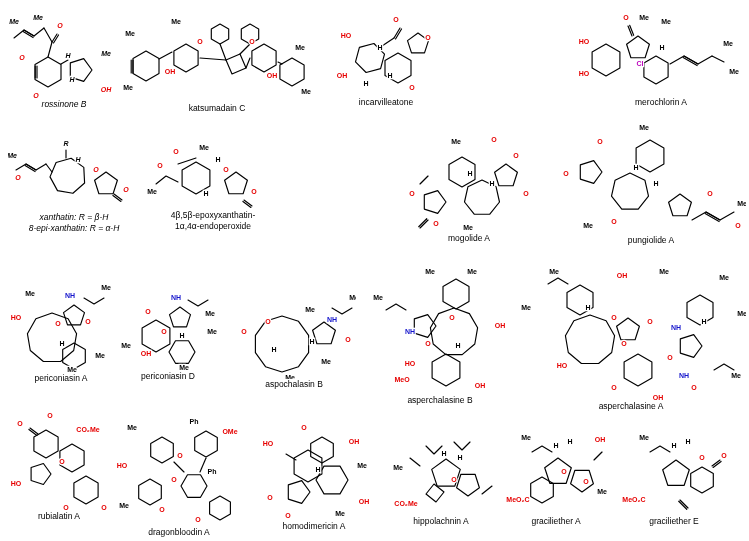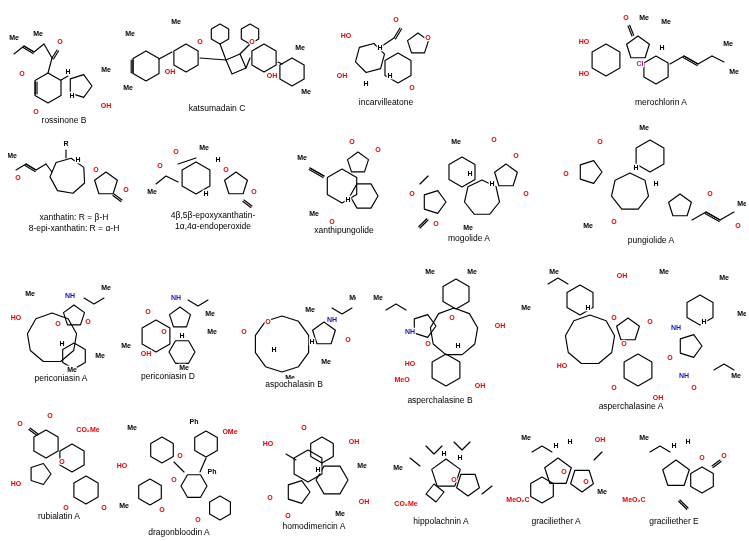--- a/index.html
+++ b/index.html
@@ -8,21 +8,21 @@
   .compound{position:absolute;display:flex;flex-direction:column;align-items:center;justify-content:flex-end}
   .caption{font-size:8.5px;line-height:11px;color:#000;text-align:center;white-space:nowrap}
   svg .bond{fill:none;stroke:#000;stroke-width:1.15;stroke-linejoin:round;stroke-linecap:round}
   svg .atom{font-family:"Liberation Sans",sans-serif;font-size:7px;font-weight:600;text-anchor:middle;
             stroke:#fff;stroke-width:2.4px;paint-order:stroke}
 </style>
 </head>
 <body>
 
 <div id="figure">
-    <div class="compound" style="left: 8px; top: 26px; width: 112px; height: 100px;">
+    <div class="compound" style="left: 8px; top: 10px; width: 112px; height: 100px; font-style: italic;">
       <svg width="112" height="87" viewBox="0 0 112 87">
         <polyline points="6,26 16,18 26,24 36,16" class="bond"></polyline>
         <line x1="16" y1="18" x2="26" y2="24" class="bond"></line>
         <line x1="15.073907640230452" y1="19.54348726628258" x2="25.073907640230452" y2="25.54348726628258" class="bond"></line>
         <polyline points="36,16 44,30" class="bond"></polyline>
         <line x1="44" y1="30" x2="49" y2="22" class="bond"></line>
         <line x1="45.52639694720916" y1="30.953998092005722" x2="50.52639694720916" y2="22.953998092005722" class="bond"></line>
         <polyline points="44,30 40,45" class="bond"></polyline>
         <polygon points="40.0,45.0 53.0,52.5 53.0,67.5 40.0,75.0 27.0,67.5 27.0,52.5" class="bond"></polygon>
         <polygon points="75.7,46.6 84.0,58.0 75.7,69.4 62.3,65.1 62.3,50.9" class="bond"></polygon>
@@ -105,21 +105,21 @@
         <text x="8" y="66" class="atom" fill="#e60000">HO</text>
         <text x="68" y="10" class="atom" fill="#000000">Me</text>
         <text x="90" y="14" class="atom" fill="#000000">Me</text>
         <text x="64" y="56" class="atom" fill="#bb00bb">Cl</text>
         <text x="86" y="40" class="atom" fill="#000000">H</text>
         <text x="152" y="36" class="atom" fill="#000000">Me</text>
         <text x="158" y="64" class="atom" fill="#000000">Me</text>
       </svg>
       <div class="caption">merochlorin A</div>
     </div>
-    <div class="compound" style="left: 8px; top: 136px; width: 132px; height: 98px;">
+    <div class="compound" style="left: 8px; top: 136px; width: 132px; height: 98px; font-style: italic;">
       <svg width="132" height="74" viewBox="0 0 132 74">
         <polygon points="63.1,20.3 75.8,29.4 76.6,45.0 64.9,55.3 49.5,52.6 42.0,38.9 48.1,24.5" class="bond"></polygon>
         <polygon points="98.0,34.0 109.4,42.3 105.1,55.7 90.9,55.7 86.6,42.3" class="bond"></polygon>
         <polyline points="8,32 18,26 28,32 38,26" class="bond"></polyline>
         <line x1="18" y1="26" x2="28" y2="32" class="bond"></line>
         <line x1="17.073907640230452" y1="27.54348726628258" x2="27.073907640230452" y2="33.54348726628258" class="bond"></line>
         <polyline points="38,26 44,34" class="bond"></polyline>
         <line x1="106" y1="56" x2="114" y2="62" class="bond"></line>
         <line x1="104.92" y1="57.44" x2="112.92" y2="63.44" class="bond"></line>
         <polyline points="58,20 58,12" class="bond"></polyline>
@@ -145,37 +145,20 @@
         <text x="14" y="26" class="atom" fill="#e60000">O</text>
         <text x="58" y="8" class="atom" fill="#000000">Me</text>
         <text x="72" y="20" class="atom" fill="#000000">H</text>
         <text x="80" y="30" class="atom" fill="#e60000">O</text>
         <text x="108" y="52" class="atom" fill="#e60000">O</text>
         <text x="60" y="54" class="atom" fill="#000000">H</text>
         <text x="6" y="52" class="atom" fill="#000000">Me</text>
       </svg>
       <div class="caption">4β,5β-epoxyxanthatin-</div>
       <div class="caption">1α,4α-endoperoxide</div>
-    </div>
-    <div class="compound" style="left: 288px; top: 134px; width: 112px; height: 102px;">
-      <svg width="112" height="89" viewBox="0 0 112 89">
-        <polygon points="54.0,33.0 68.7,41.5 68.7,58.5 54.0,67.0 39.3,58.5 39.3,41.5" class="bond"></polygon>
-        <polygon points="83.0,47.9 90.0,60.0 83.0,72.1 69.0,72.1 62.0,60.0 69.0,47.9" class="bond"></polygon>
-        <polygon points="70.0,16.0 80.5,23.6 76.5,35.9 63.5,35.9 59.5,23.6" class="bond"></polygon>
-        <polyline points="22,32 36,40" class="bond"></polyline>
-        <line x1="22" y1="32" x2="36" y2="40" class="bond"></line>
-        <line x1="21.1069499109577" y1="33.562837655824026" x2="35.1069499109577" y2="41.562837655824026" class="bond"></line>
-        <text x="64" y="8" class="atom" fill="#e60000">O</text>
-        <text x="90" y="16" class="atom" fill="#e60000">O</text>
-        <text x="14" y="24" class="atom" fill="#000000">Me</text>
-        <text x="26" y="80" class="atom" fill="#000000">Me</text>
-        <text x="60" y="66" class="atom" fill="#000000">H</text>
-        <text x="44" y="88" class="atom" fill="#e60000">O</text>
-      </svg>
-      <div class="caption">xanthipungolide</div>
     </div>
     <div class="compound" style="left: 402px; top: 130px; width: 134px; height: 114px;">
       <svg width="134" height="101" viewBox="0 0 134 101">
         <polygon points="60.0,25.0 73.0,32.5 73.0,47.5 60.0,55.0 47.0,47.5 47.0,32.5" class="bond"></polygon>
         <polygon points="80.0,48.0 94.1,54.8 97.5,70.0 87.8,82.2 72.2,82.2 62.5,70.0 65.9,54.8" class="bond"></polygon>
         <polygon points="44.0,70.0 35.7,81.4 22.3,77.1 22.3,62.9 35.7,58.6" class="bond"></polygon>
         <polygon points="104.0,32.0 115.4,40.3 111.1,53.7 96.9,53.7 92.6,40.3" class="bond"></polygon>
         <polyline points="18,52 26,44" class="bond"></polyline>
         <line x1="26" y1="88" x2="18" y2="96" class="bond"></line>
         <line x1="24.727207793864213" y1="86.72720779386421" x2="16.727207793864213" y2="94.72720779386421" class="bond"></line>

